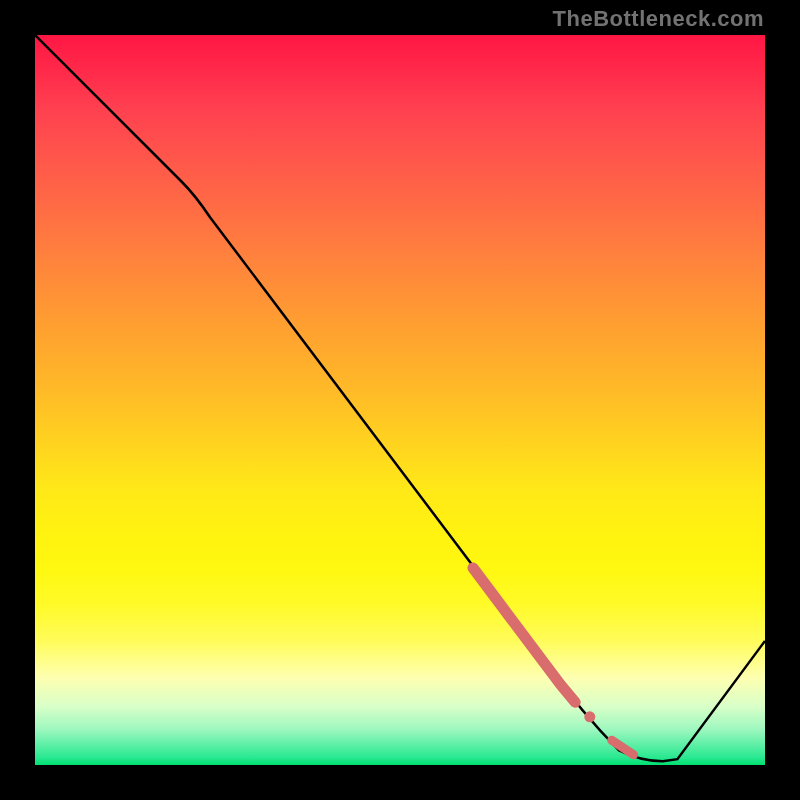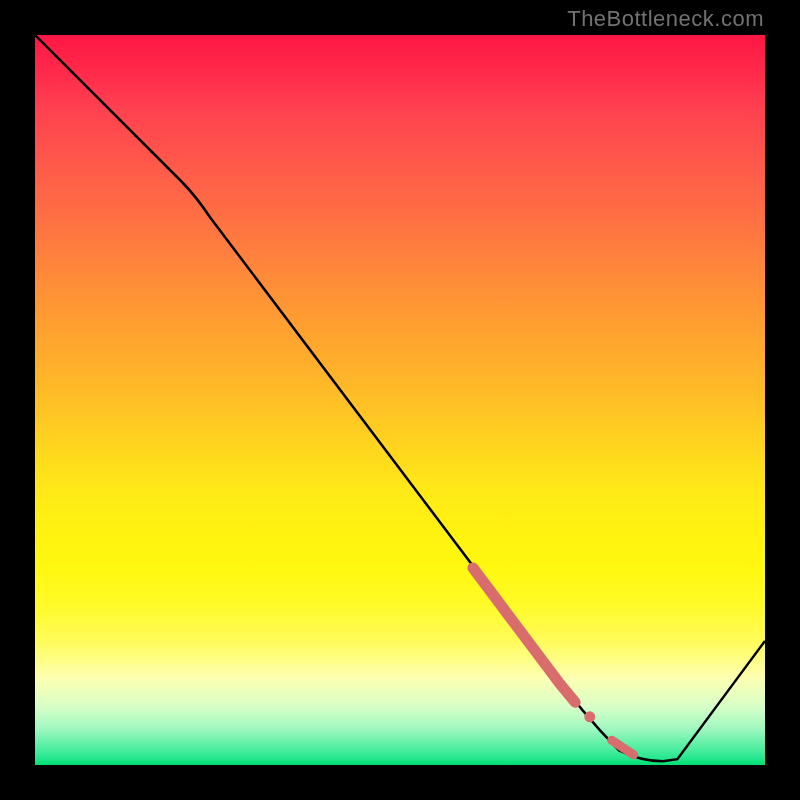--- a/index.html
+++ b/index.html
@@ -44,21 +44,21 @@
       #28e890 99%,
       #00e070 100%
     );
   }
   .watermark {
     position: absolute;
     top: 6px;
     right: 36px;
     color: rgba(120,120,120,0.95);
     font-size: 22px;
-    font-weight: 400;
+    font-weight: 700;
     letter-spacing: 0.5px;
   }
   svg.curve {
     position: absolute;
     left: 0;
     top: 0;
     width: 730px;
     height: 730px;
   }
 </style>

